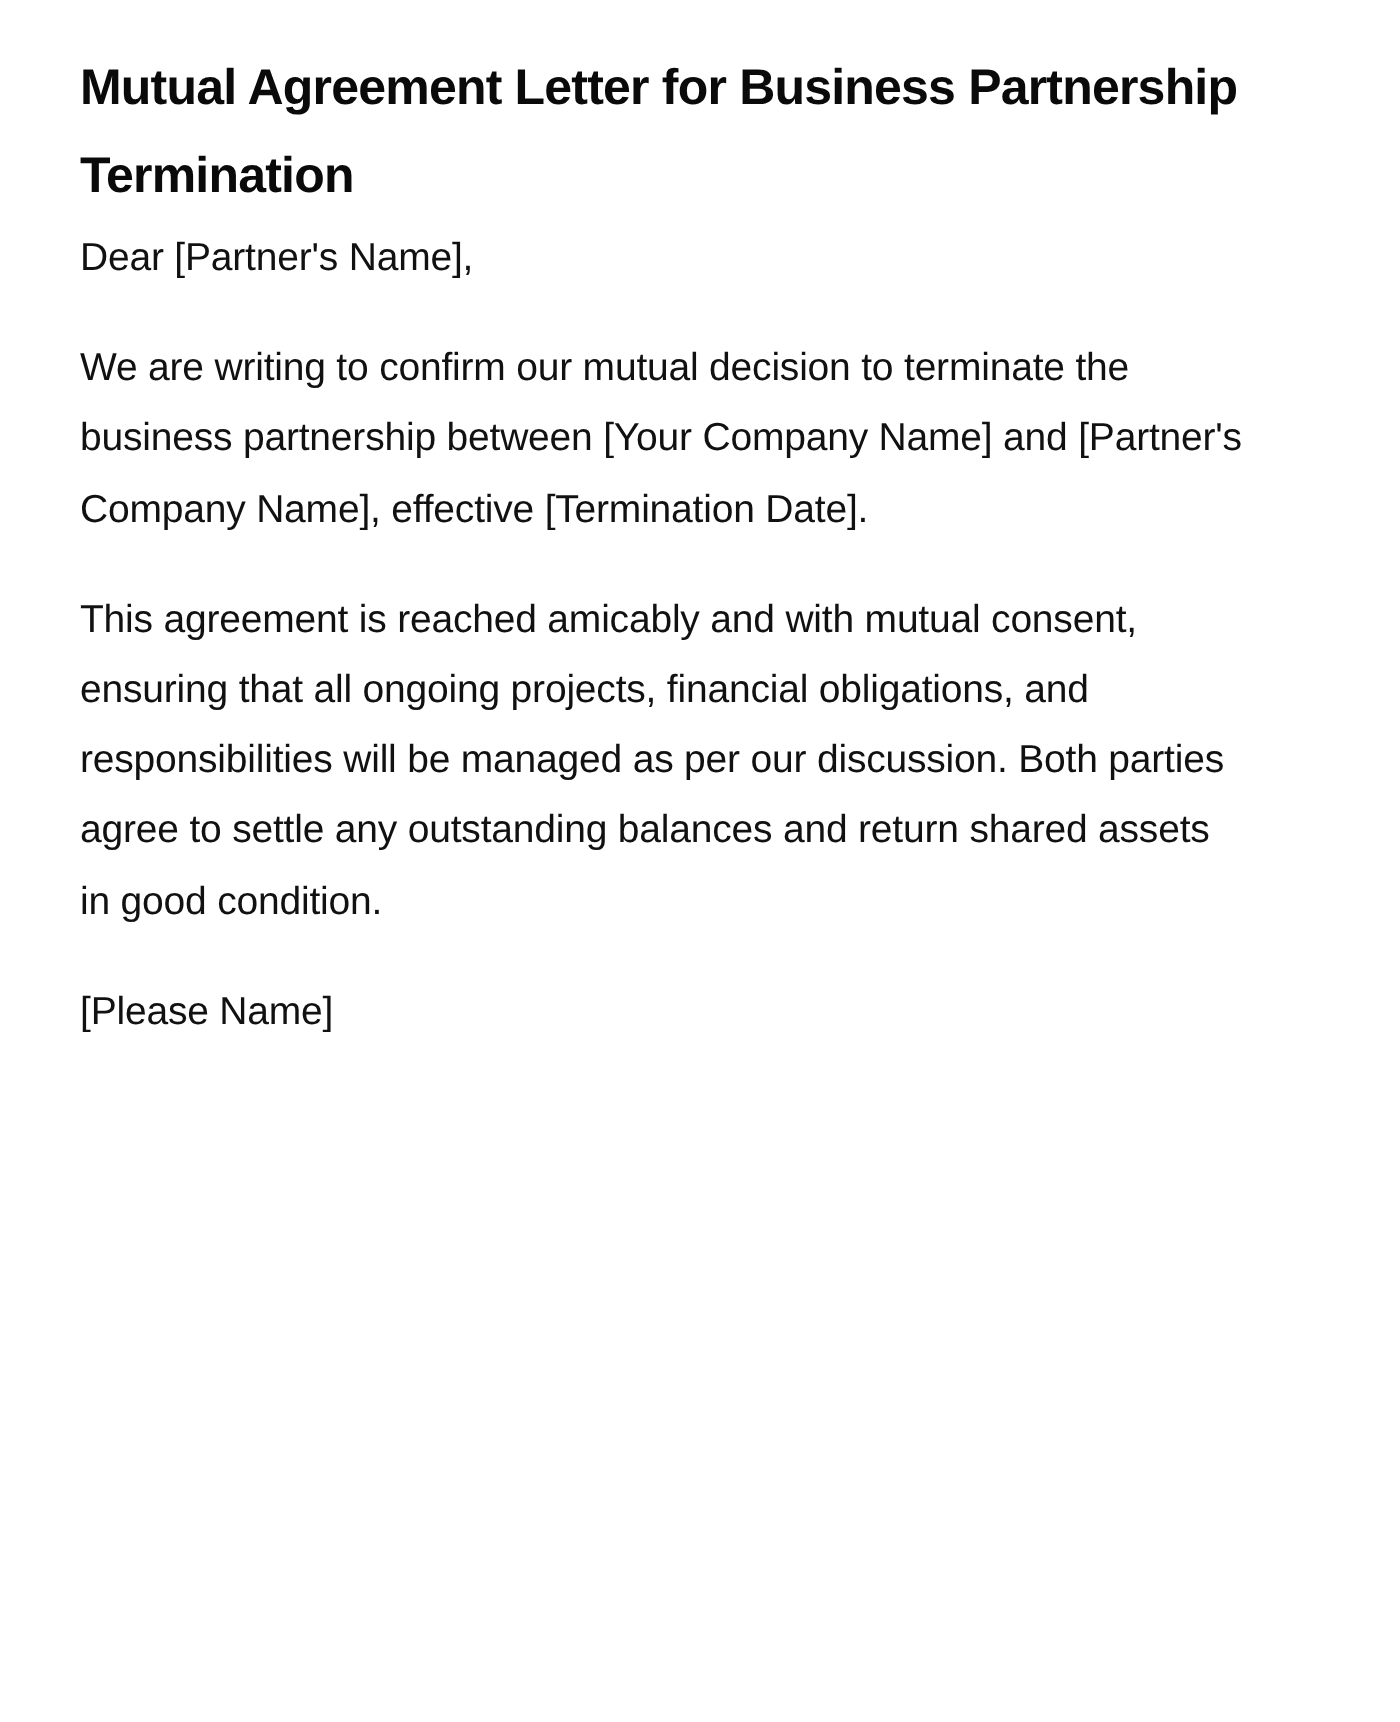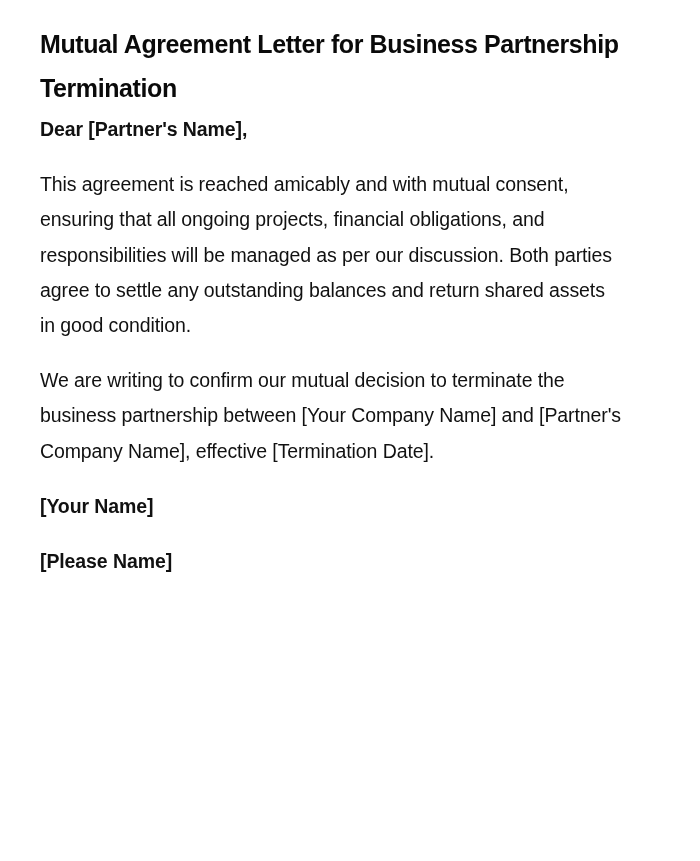--- a/index.html
+++ b/index.html
@@ -28,26 +28,24 @@
       color: #0a0a0a;
     }
     p {
       font-size: 19.5px;
       line-height: 35.2px;
       margin: 0 0 20px 0;
       letter-spacing: -0.1px;
     }
     p.single {
       margin-bottom: 20px;
-      font-weight: bold;
     }
   </style>
 </head>
 <body>
 
 <div class="page">
   <h1 class="title">Mutual Agreement Letter for Business Partnership Termination</h1>
   <p class="single">Dear [Partner's Name],</p>
+  <p>We are writing to confirm our mutual decision to terminate the business partnership between [Your Company Name] and [Partner's Company Name], effective [Termination Date].</p>
   <p>This agreement is reached amicably and with mutual consent, ensuring that all ongoing projects, financial obligations, and responsibilities will be managed as per our discussion. Both parties agree to settle any outstanding balances and return shared assets in good condition.</p>
-  <p>We are writing to confirm our mutual decision to terminate the business partnership between [Your Company Name] and [Partner's Company Name], effective [Termination Date].</p>
-  <p class="single">[Your Name]</p>
   <p class="single">[Please Name]</p>
 </div>
 
 </body></html>

